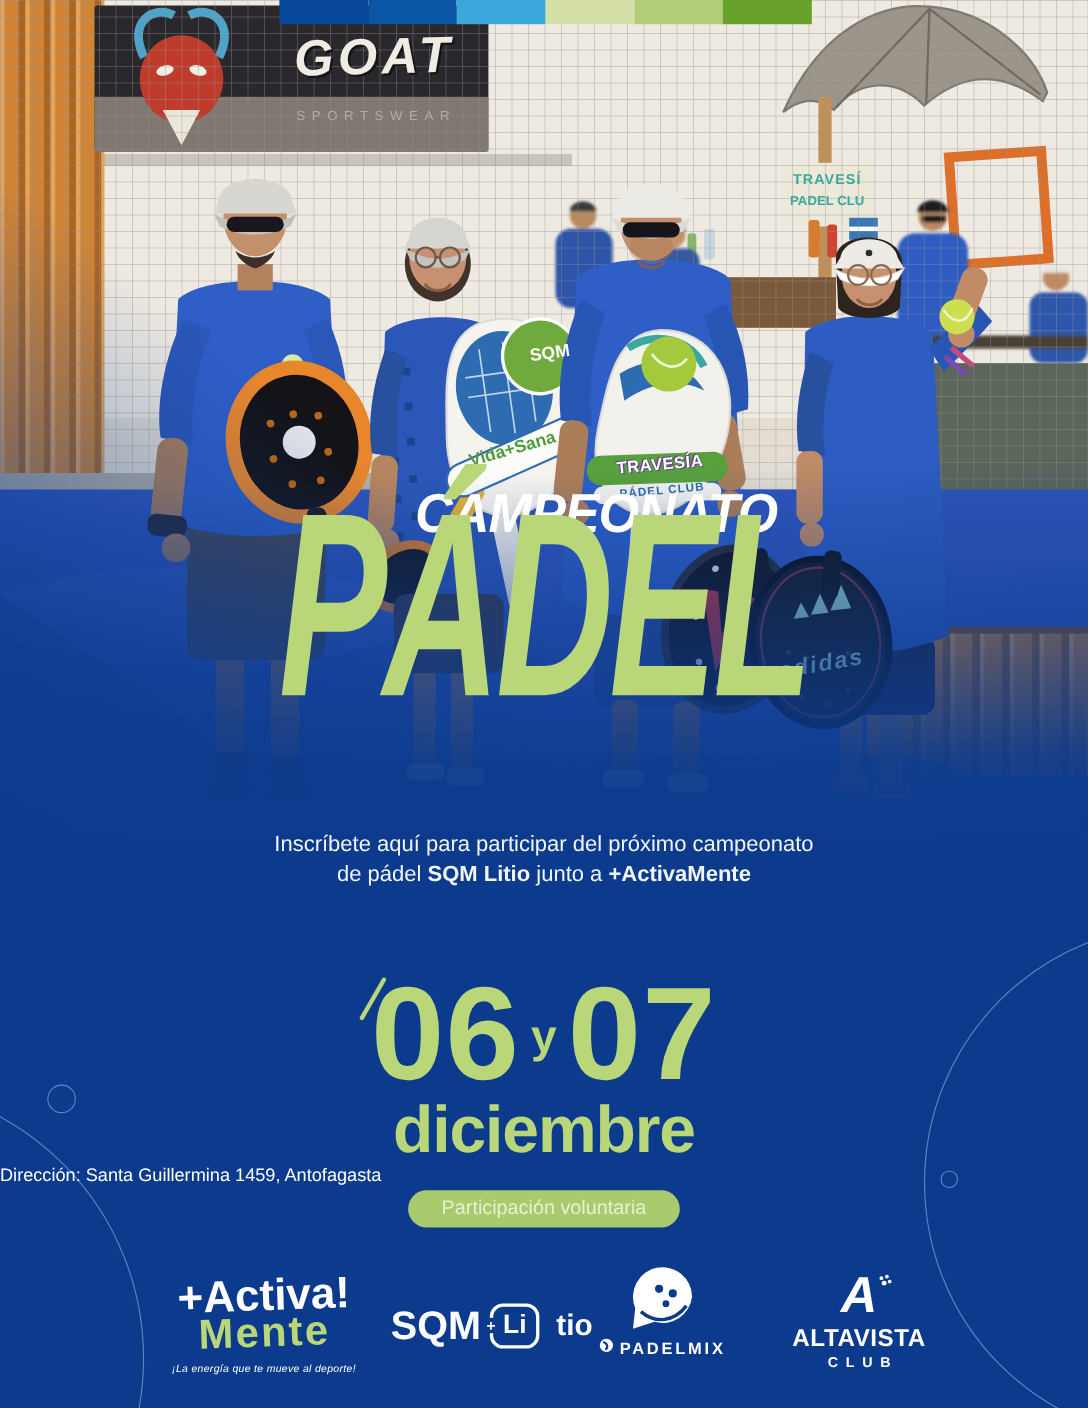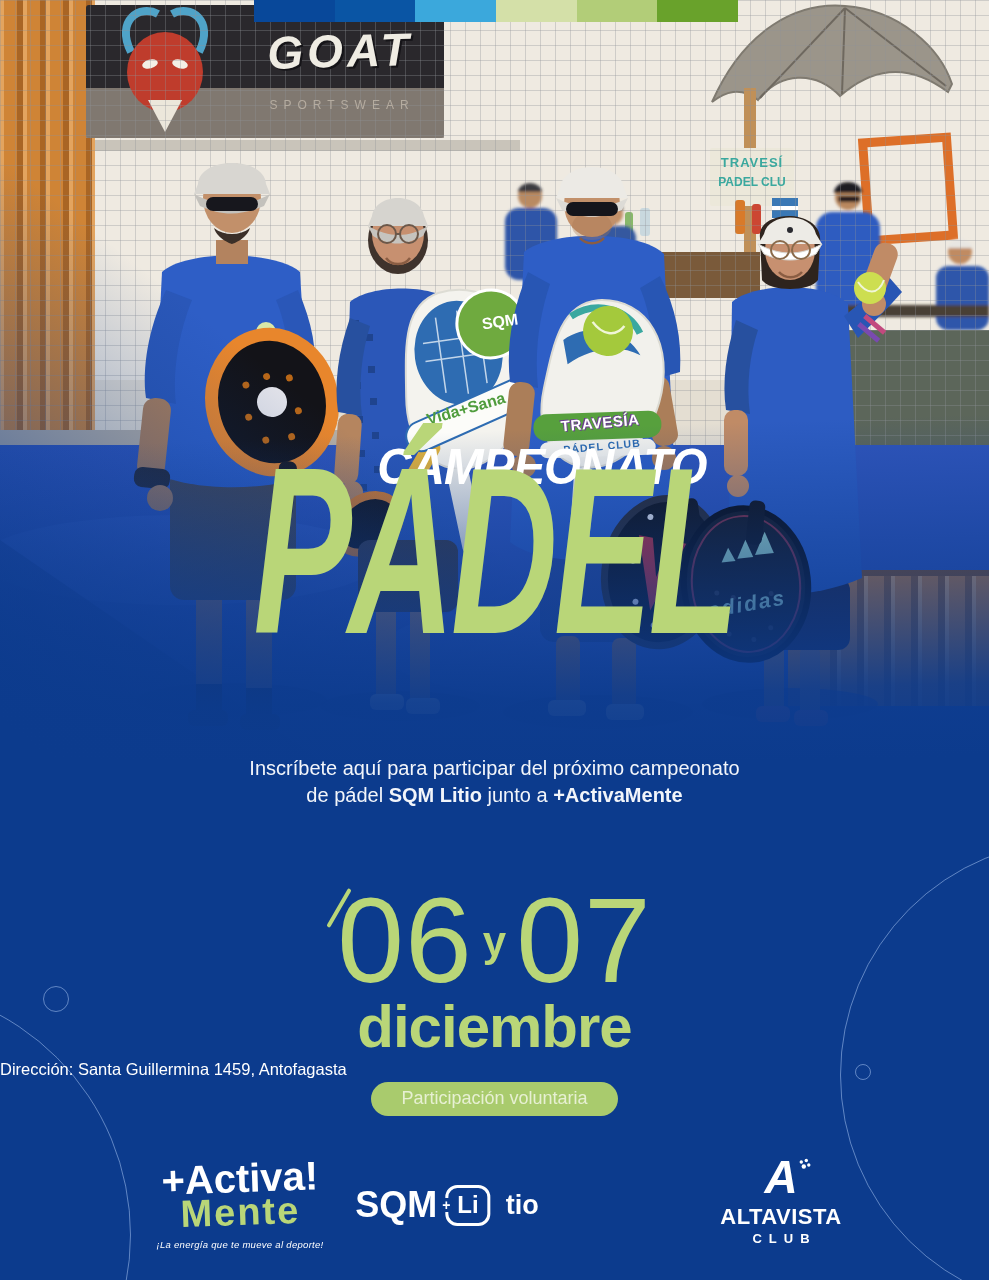--- a/index.html
+++ b/index.html
@@ -58,21 +58,21 @@
   
   .intro{position:absolute;top:755px;left:0;right:0;text-align:center;z-index:4;
     color:#f2f5fa;font-size:20px;line-height:27px;font-weight:400}
   .intro b{font-weight:700}
   .secondary{position:absolute;top:822px;left:0;right:0;text-align:center;z-index:4;
     color:#e9eef7;font-size:20px;line-height:27px}
   
   .slash{position:absolute;left:337px;top:886px;width:4px;height:44px;background:var(--green);
     transform:rotate(30deg);border-radius:2px;z-index:4}
   .dates{position:absolute;top:880px;left:0;right:0;display:flex;justify-content:center;align-items:flex-start;z-index:4}
-  .dates .day{font-size:120px;font-weight:400;color:var(--green);line-height:1;letter-spacing:1px}
+  .dates .day{font-size:120px;font-weight:700;color:var(--green);line-height:1;letter-spacing:1px}
   .dates .conj{font-size:42px;font-weight:700;color:var(--green);margin:38px 10px 0}
   .month{position:absolute;top:992px;left:0;right:0;text-align:center;z-index:4;
     font-size:60px;font-weight:700;color:var(--green);letter-spacing:-1px}
   .address{position:absolute;top:1060px;left:0;right:0;text-align:left;z-index:4;
     font-size:16.5px;color:#fff}
   .pill-row{position:absolute;top:1082px;left:0;right:0;text-align:center;z-index:4}
   .pill{display:inline-block;background:var(--pill);color:#e7f0d3;font-size:18px;
     padding:6px 30px 7px;border-radius:999px}
   
   .sponsor{position:absolute;z-index:4;display:flex;flex-direction:column;align-items:center;color:#fff}
@@ -433,20 +433,36 @@
     <div class="sqm-row">
       <span class="sqm-brand">SQM</span>
       <span class="li-box">
         <span class="plus">+</span>
         <span class="li">Li</span>
       </span>
       <span class="sqm-suffix">tio</span>
     </div>
   </div>
 
+  <div class="sponsor s-padelmix">
+    <svg width="62" height="62" viewBox="0 0 60 60">
+      <path d="M56,28 A26,26 0 1 0 6,38 L4,56 L23,50 A26,26 0 0 0 56,28 Z" fill="#ffffff"></path>
+      <circle cx="27" cy="21" r="3.6" fill="#0c3b8d"></circle>
+      <circle cx="39" cy="25" r="3.6" fill="#0c3b8d"></circle>
+      <circle cx="33" cy="34" r="3" fill="#0c3b8d"></circle>
+      <path d="M11,41 C24,52 40,50 51,36" stroke="#0c3b8d" stroke-width="3" fill="none"></path>
+    </svg>
+    <span class="pm-name">
+      <svg width="14" height="14" viewBox="0 0 14 14">
+        <circle cx="7" cy="7" r="6" fill="#fff"></circle>
+        <path d="M4,4 C8,5 9,9 6,11" stroke="#0c3b8d" stroke-width="2" fill="none"></path>
+      </svg>
+      <span>PADELMIX</span>
+    </span>
+  </div>
 
   <div class="sponsor s-altavista">
     <span class="av-mono">
       <span>A</span>
       <svg class="av-paw" width="13" height="13" viewBox="0 0 13 13">
         <circle cx="3" cy="4" r="1.7" fill="#fff"></circle>
           <circle cx="8" cy="2.5" r="1.7" fill="#fff"></circle>
         <circle cx="10.5" cy="7" r="1.7" fill="#fff"></circle>
           <circle cx="5.5" cy="8.5" r="2.2" fill="#fff"></circle>
       </svg>

